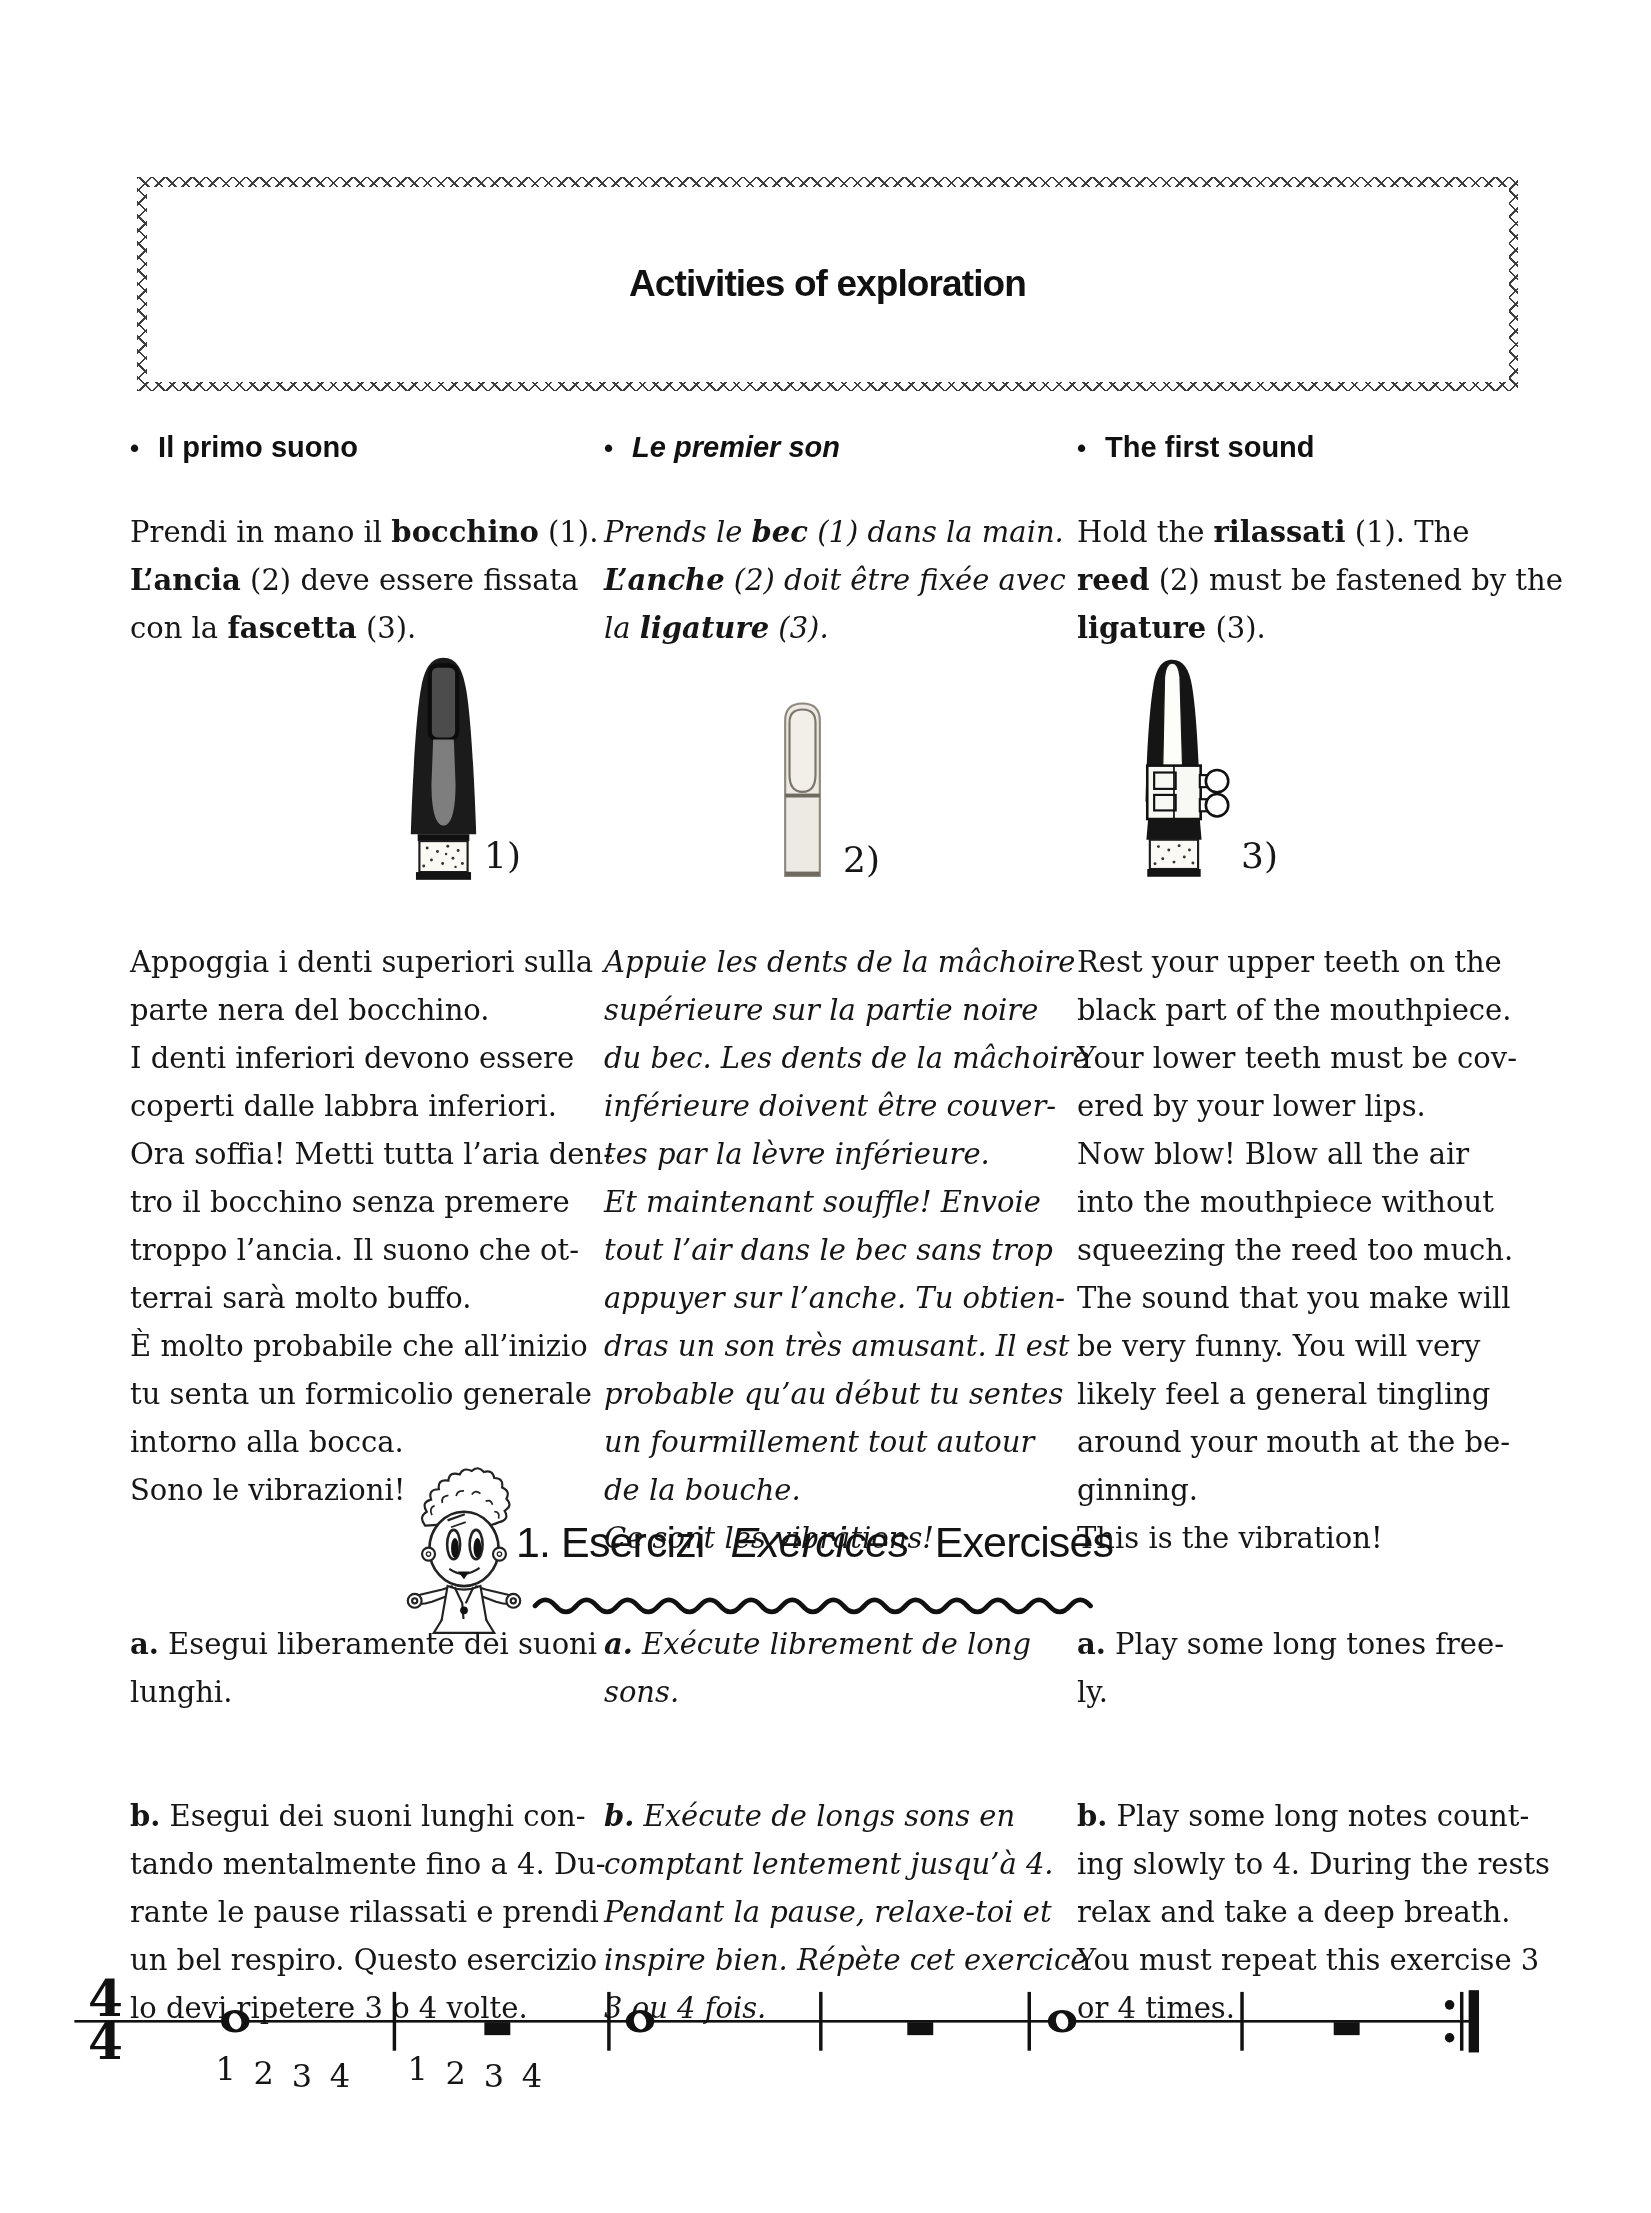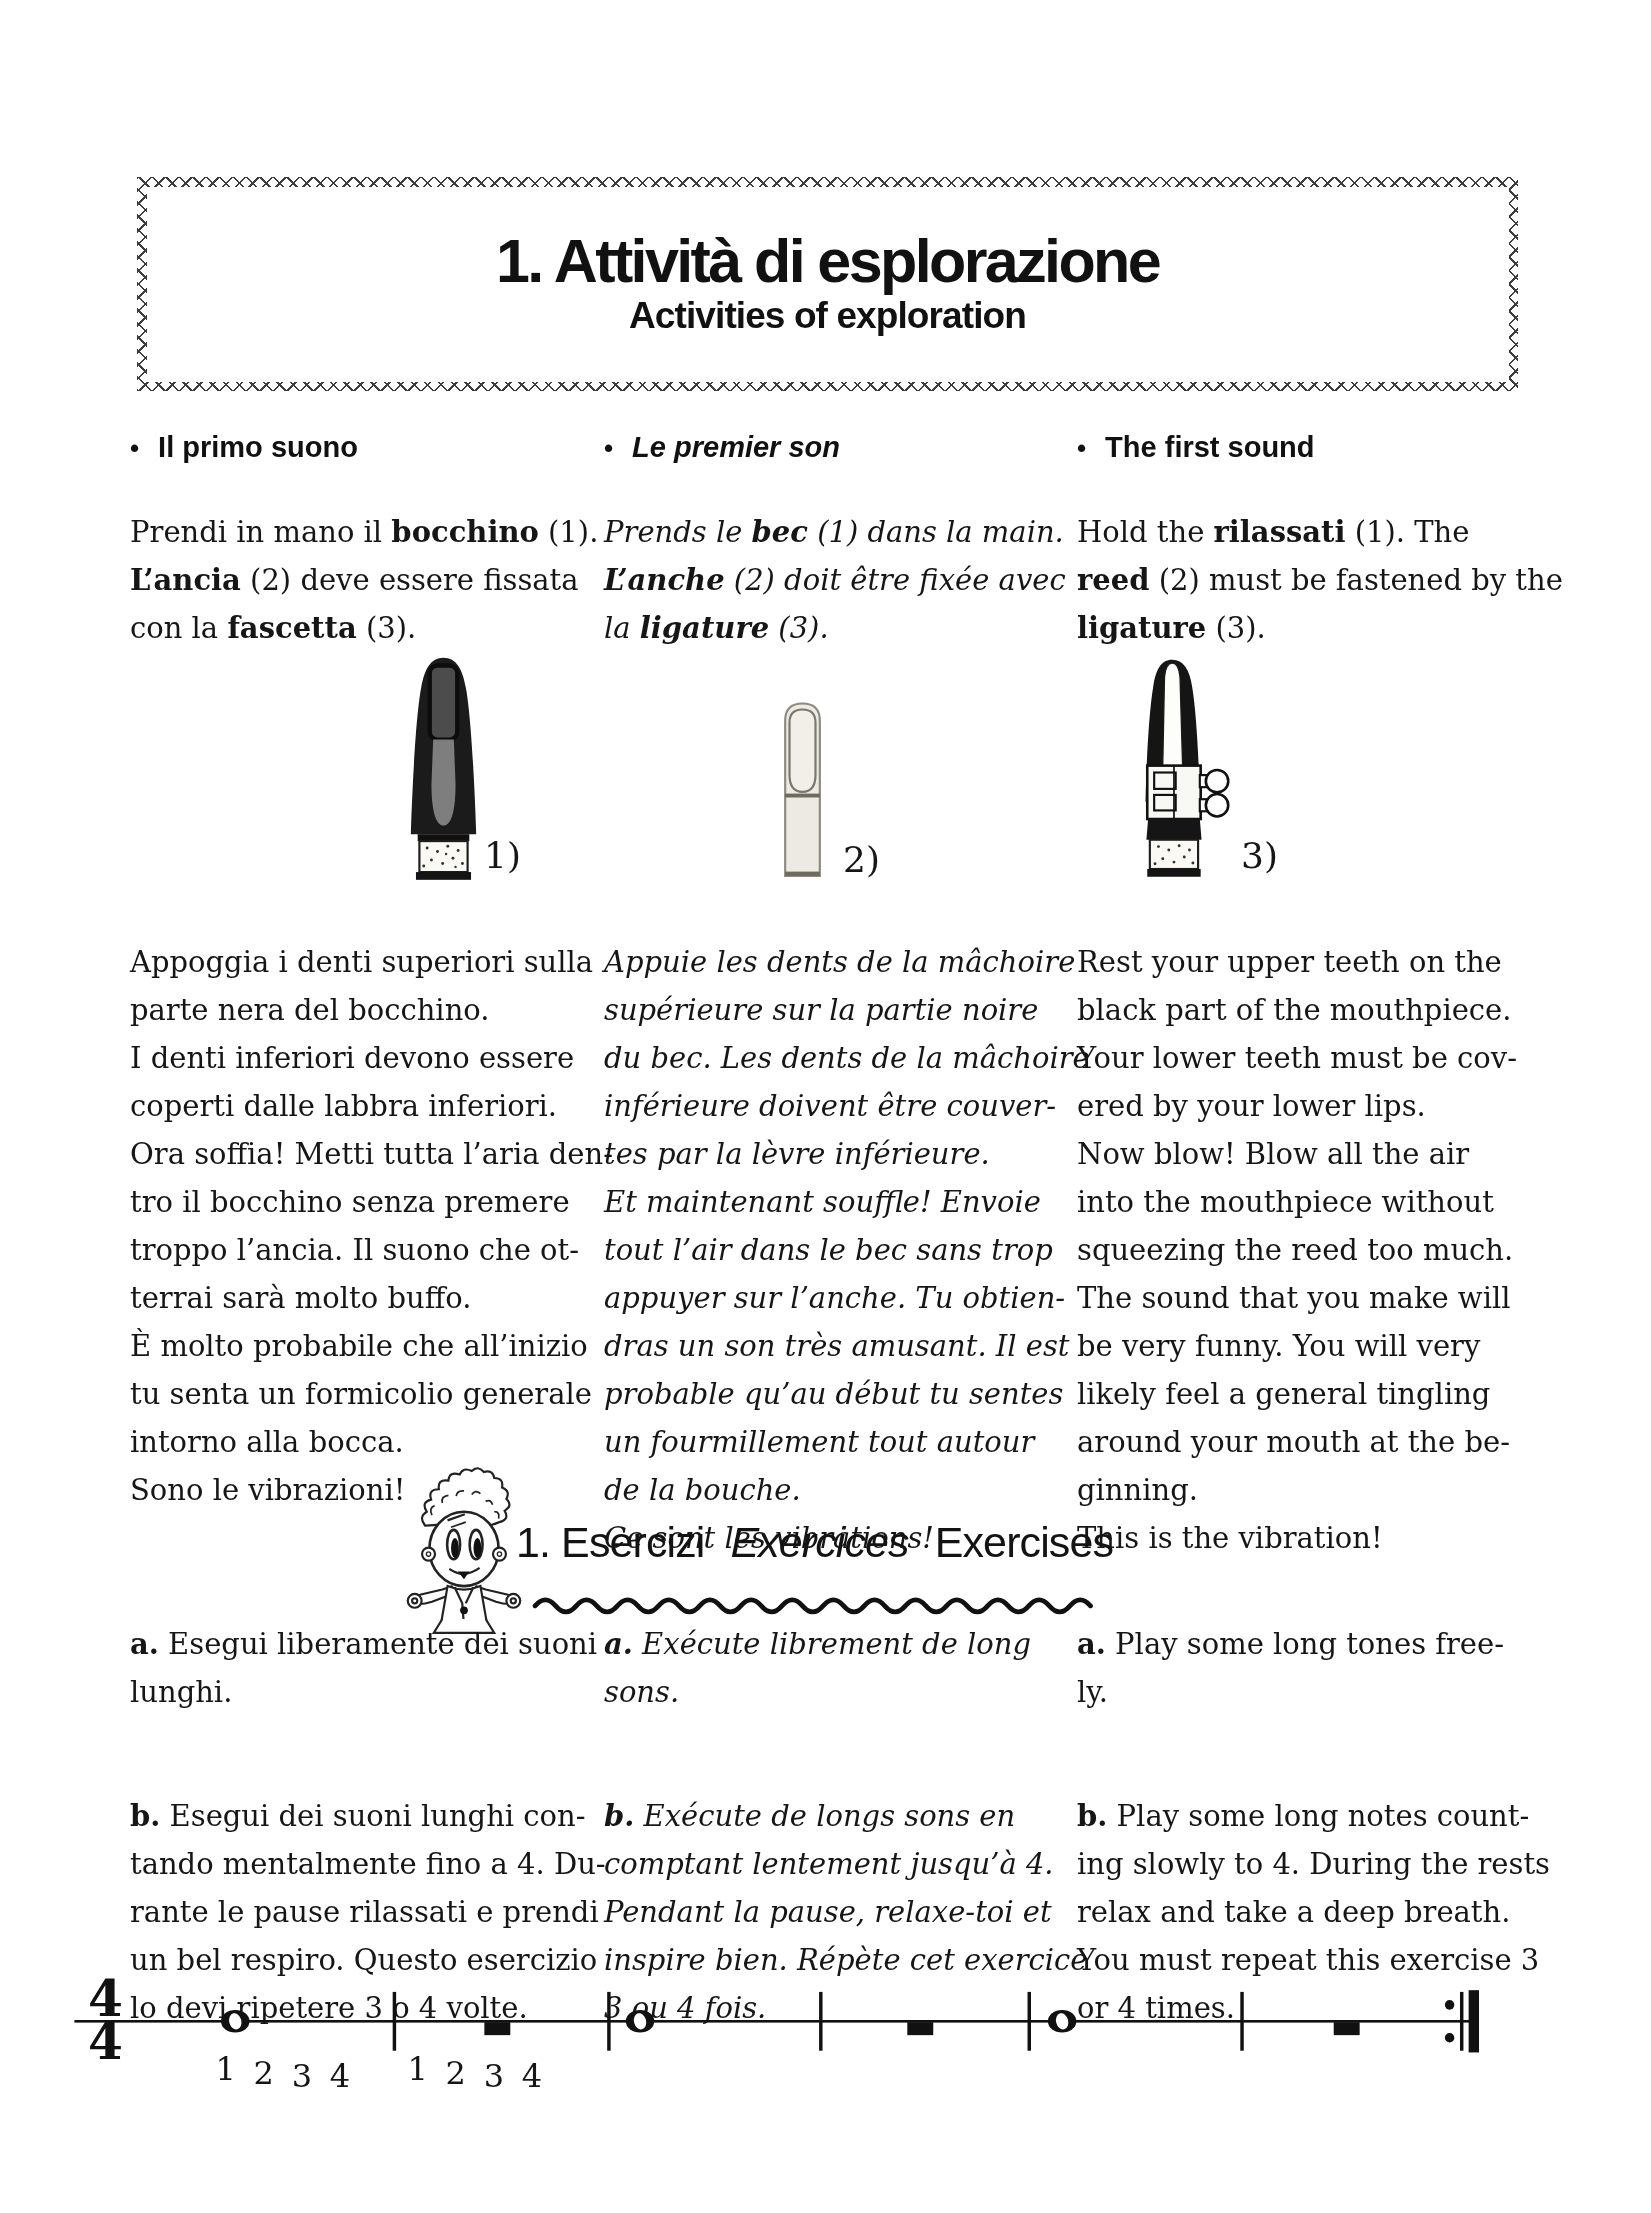--- a/index.html
+++ b/index.html
@@ -63,21 +63,20 @@
   .squiggle{position:absolute;left:529px;top:1593px;}
   .kid{position:absolute;left:399px;top:1465px;}
   
   .staff{position:absolute;left:0;top:1959px;}
 </style>
 </head>
 <body>
 
 <div class="title-frame">
   <div class="title-inner">
-    <div class="title-main">1. Attività di esplorazione</div>
     <div class="title-sub-en">Activities of exploration</div>
   </div>
 </div>
 
 <div class="colblock c1 col-header">
   <span class="bullet">•</span>
   <span class="hd">Il primo suono</span>
 </div>
 <div class="colblock c2 col-header fr-style">
   <span class="bullet">•</span>

